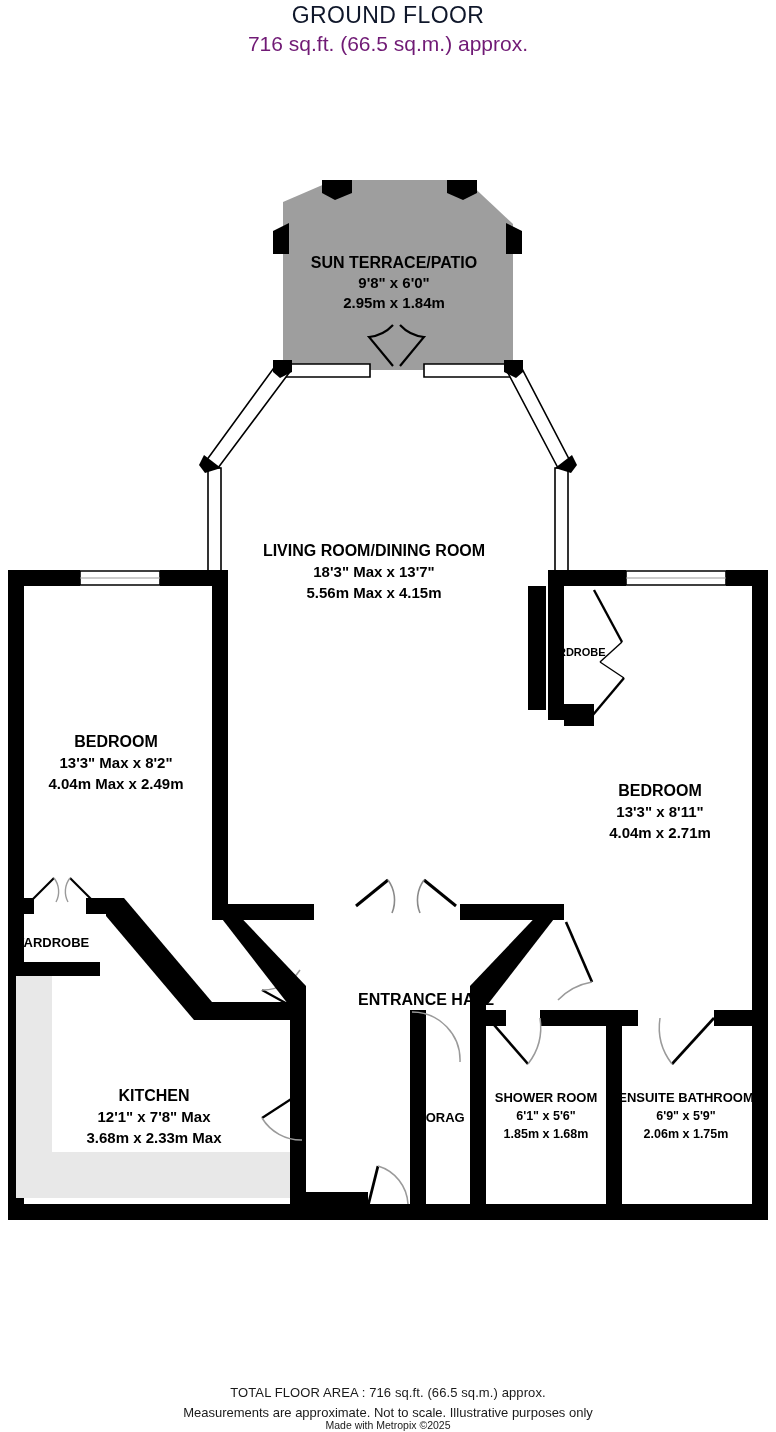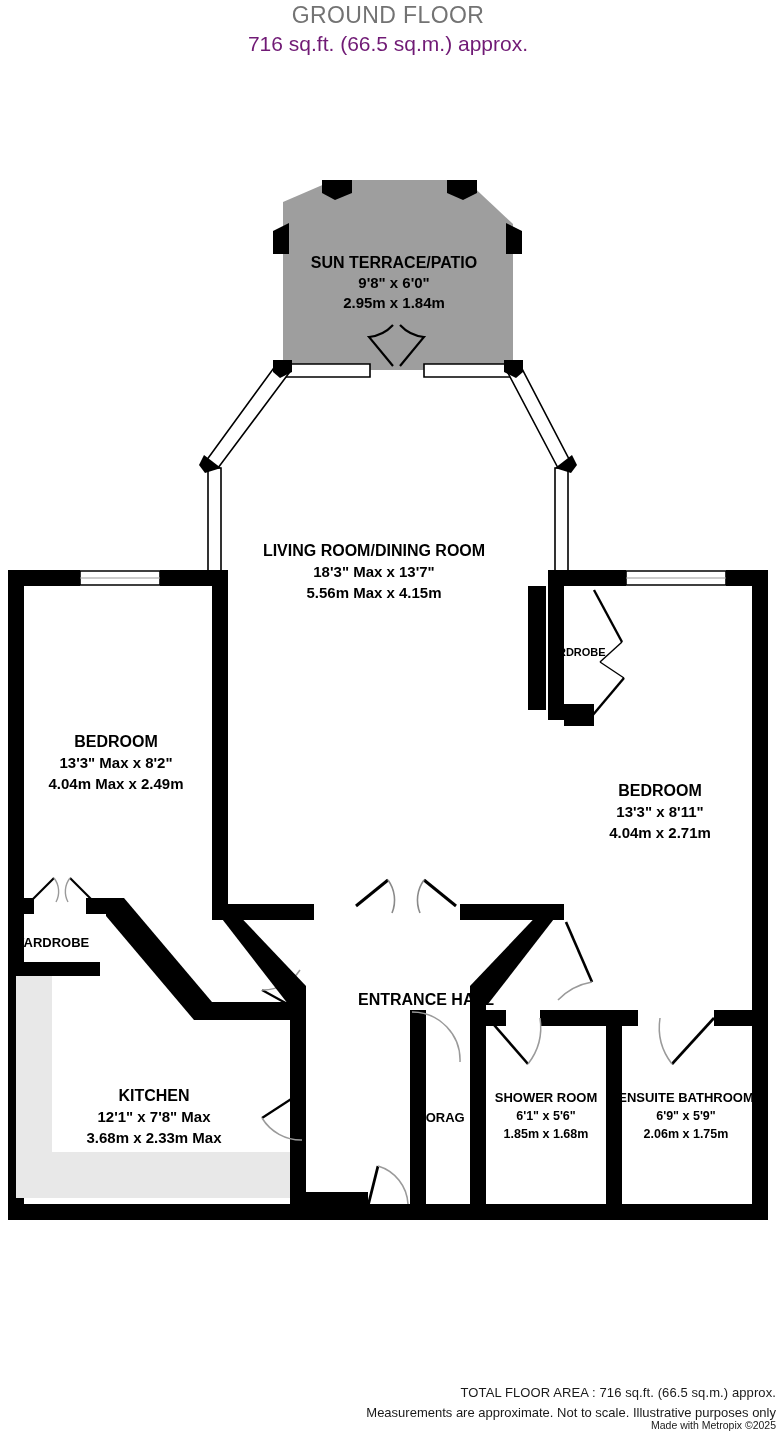--- a/index.html
+++ b/index.html
@@ -22,39 +22,39 @@
     position: absolute;
     left: 0;
     top: 0;
     width: 776px;
     text-align: center;
   }
   .hdr-line1 {
     font-size: 23px;
     letter-spacing: 0.4px;
     line-height: 30px;
-    color: #737373;
+    color: #0f172a;
   }
   .hdr-line2 {
     font-size: 21px;
     line-height: 28px;
     color: #701a75;
   }
   #plan {
     position: absolute;
     left: 0;
     top: 0;
     width: 776px;
     height: 1432px;
   }
   .foot {
     position: absolute;
     left: 0;
     width: 776px;
-    text-align: right;
+    text-align: center;
     color: #1a1a1a;
   }
   .foot-total {
     top: 1385px;
     font-size: 13px;
     letter-spacing: 0.1px;
   }
   .foot-note1 {
     top: 1405px;
     font-size: 13px;

